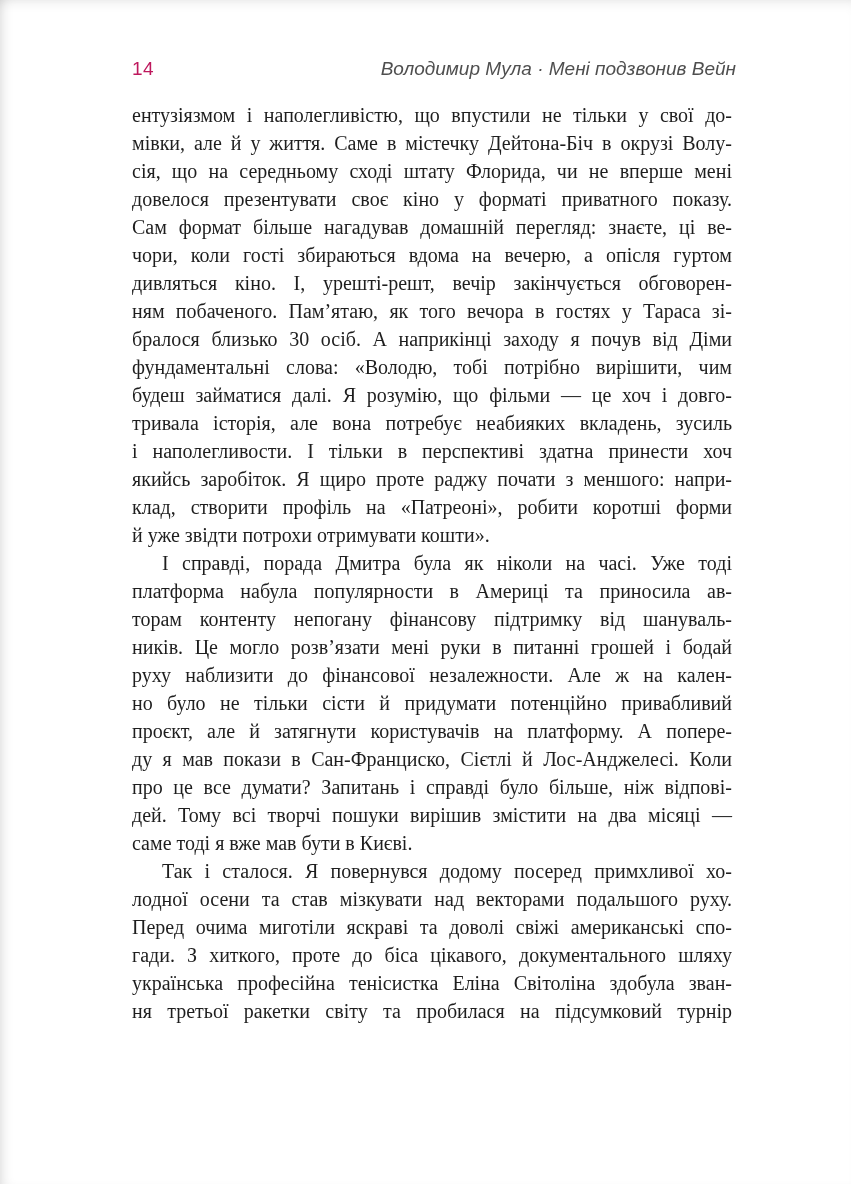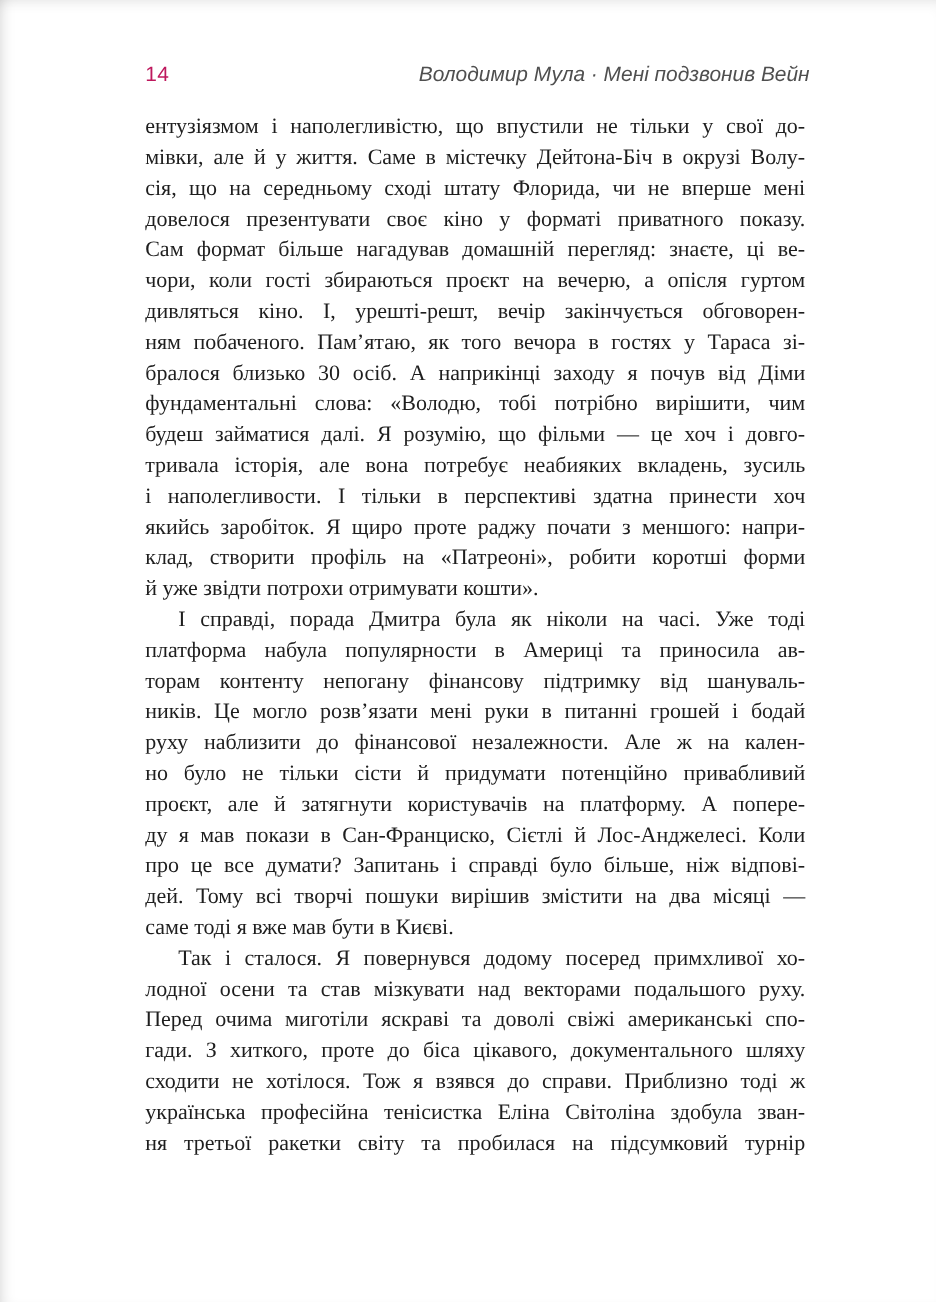--- a/index.html
+++ b/index.html
@@ -69,21 +69,21 @@
   <div class="running-header">
     <span class="page-number">14</span>
     <span class="running-title">Володимир Мула · Мені подзвонив Вейн</span>
   </div>
   <div class="text-block">
       <div class="line">ентузіязмом і наполегливістю, що впустили не тільки у свої до-</div>
       <div class="line">мівки, але й у життя. Саме в містечку Дейтона-Біч в окрузі Волу-</div>
       <div class="line">сія, що на середньому сході штату Флорида, чи не вперше мені</div>
       <div class="line">довелося презентувати своє кіно у форматі приватного показу.</div>
       <div class="line">Сам формат більше нагадував домашній перегляд: знаєте, ці ве-</div>
-      <div class="line">чори, коли гості збираються проєкт на вечерю, а опісля гуртом</div>
+      <div class="line">чори, коли гості збираються вдома на вечерю, а опісля гуртом</div>
       <div class="line">дивляться кіно. І, урешті-решт, вечір закінчується обговорен-</div>
       <div class="line">ням побаченого. Пам’ятаю, як того вечора в гостях у Тараса зі-</div>
       <div class="line">бралося близько 30 осіб. А наприкінці заходу я почув від Діми</div>
       <div class="line">фундаментальні слова: «Володю, тобі потрібно вирішити, чим</div>
       <div class="line">будеш займатися далі. Я розумію, що фільми — це хоч і довго-</div>
       <div class="line">тривала історія, але вона потребує неабияких вкладень, зусиль</div>
       <div class="line">і наполегливости. І тільки в перспективі здатна принести хоч</div>
       <div class="line">якийсь заробіток. Я щиро проте раджу почати з меншого: напри-</div>
       <div class="line">клад, створити профіль на «Патреоні», робити коротші форми</div>
       <div class="line no-stretch">й уже звідти потрохи отримувати кошти».</div>
@@ -95,17 +95,16 @@
       <div class="line">но було не тільки сісти й придумати потенційно привабливий</div>
       <div class="line">проєкт, але й затягнути користувачів на платформу. А попере-</div>
       <div class="line">ду я мав покази в Сан-Франциско, Сієтлі й Лос-Анджелесі. Коли</div>
       <div class="line">про це все думати? Запитань і справді було більше, ніж відпові-</div>
       <div class="line">дей. Тому всі творчі пошуки вирішив змістити на два місяці —</div>
       <div class="line no-stretch">саме тоді я вже мав бути в Києві.</div>
       <div class="line indent">Так і сталося. Я повернувся додому посеред примхливої хо-</div>
       <div class="line">лодної осени та став мізкувати над векторами подальшого руху.</div>
       <div class="line">Перед очима миготіли яскраві та доволі свіжі американські спо-</div>
       <div class="line">гади. З хиткого, проте до біса цікавого, документального шляху</div>
-      <div class="line">сходити не хотілося. Тож я взявся до справи. Приблизно тоді ж</div>
       <div class="line">українська професійна тенісистка Еліна Світоліна здобула зван-</div>
       <div class="line">ня третьої ракетки світу та пробилася на підсумковий турнір</div>
     </div>
 </div>
 
 </body></html>

